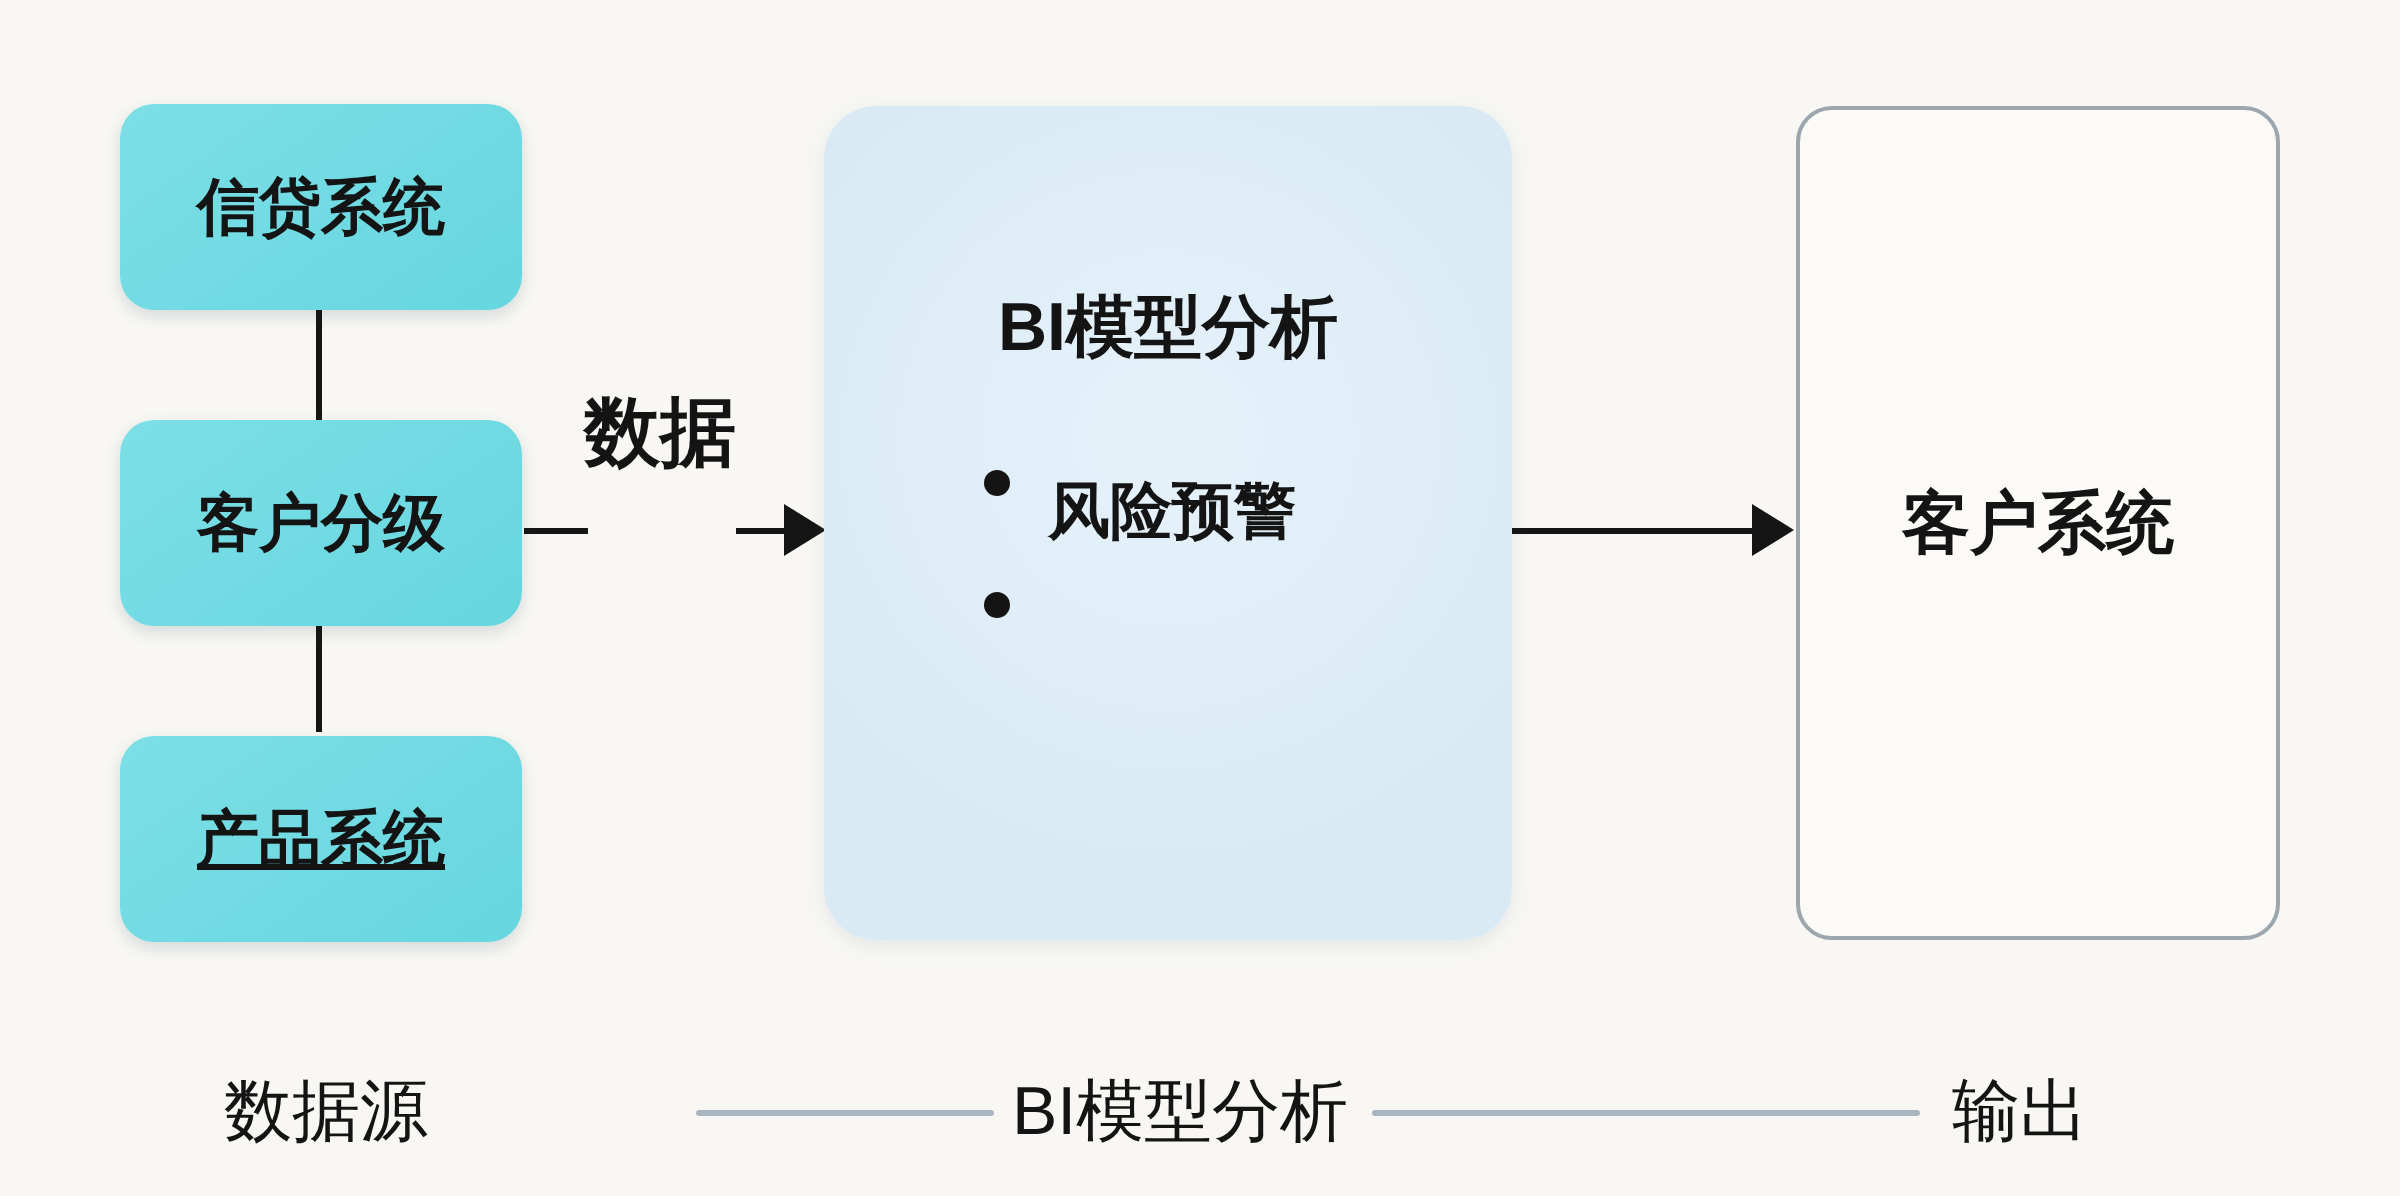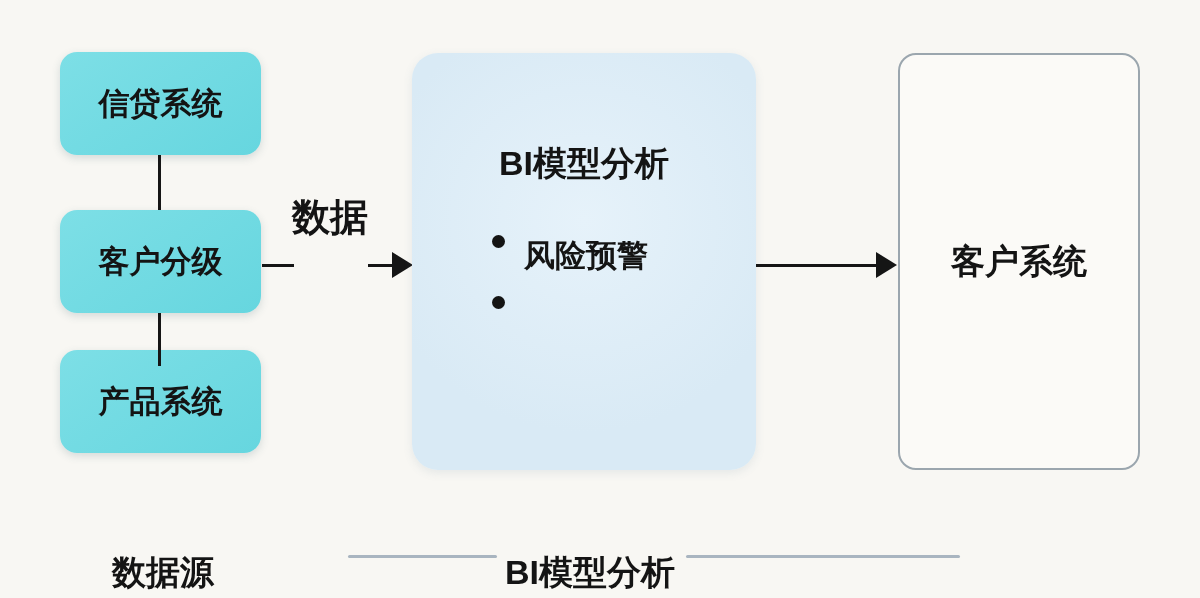--- a/index.html
+++ b/index.html
@@ -25,21 +25,21 @@
     border-radius: 17px;
     display: flex;
     align-items: center;
     justify-content: center;
     font-size: 31px;
     font-weight: bold;
     box-shadow: 0 3px 8px rgba(50, 90, 100, 0.18);
   }
   .src-box.b1 { top: 52px; }
   .src-box.b2 { top: 210px; }
-  .src-box.b3 { top: 350px; }
+  .src-box.b3 { top: 368px; text-decoration: underline; }
   .vline {
     position: absolute;
     left: 158px;
     width: 3px;
     background: var(--connector, #151515);
   }
   .vline.v1 { top: 155px; height: 55px; }
   .vline.v2 { top: 313px; height: 53px; }
   
   .transform-label {
@@ -125,22 +125,21 @@
     font-weight: bold;
   }
   
   .footer-label {
     position: absolute;
     top: 535px;
     height: 42px;
     line-height: 42px;
     text-align: center;
     font-size: 34px;
-    font-weight: bold;
-    margin-top: 16px;
+    font-weight: normal;
   }
   .footer-label.fl-left   { left: 100px; width: 126px; }
   .footer-label.fl-center { left: 490px; width: 200px; }
   .footer-label.fl-right  { left: 958px; width: 104px; }
   .footer-line {
     position: absolute;
     top: 555px;
     height: 3px;
     background: var(--footer-line, #a9b5c0);
     border-radius: 2px;
@@ -191,14 +190,15 @@
   <div class="arrowhead a3"></div>
 
   <div class="output-box">
     <span>客户系统</span>
   </div>
 
   <div class="footer-label fl-left">数据源</div>
   <div class="footer-line seg1"></div>
   <div class="footer-label fl-center">BI模型分析</div>
   <div class="footer-line seg2"></div>
+  <div class="footer-label fl-right">输出</div>
 
 </div>
 
 </body></html>

